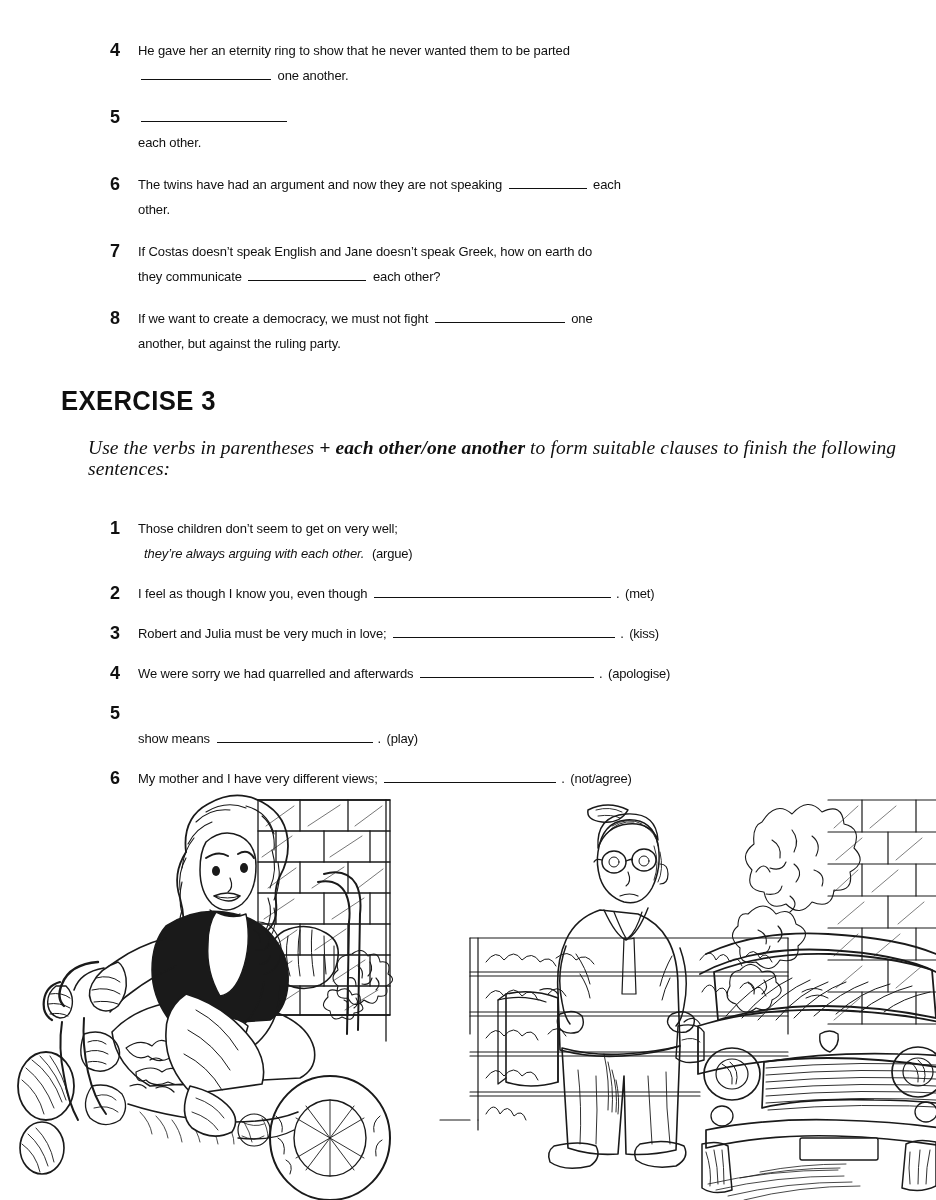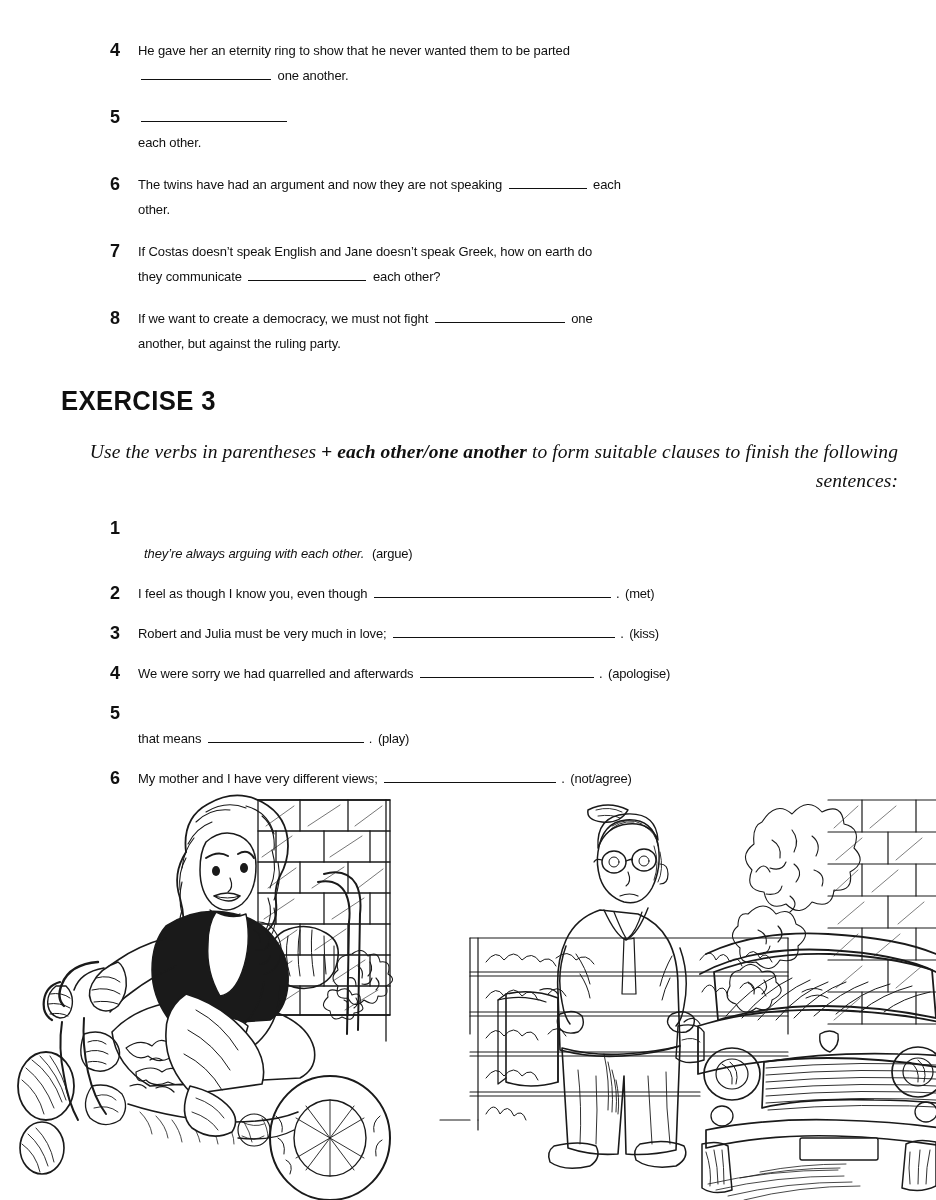--- a/index.html
+++ b/index.html
@@ -75,23 +75,22 @@
 
   
   .instruction {
     position: absolute;
     left: 88px;
     top: 437px;
     width: 810px;
     font-family: "Liberation Serif", serif;
     font-style: italic;
     font-size: 19.5px;
-    line-height: 29px;
+    line-height: 21px;
     letter-spacing: 0.1px;
-    text-align: right;
   }
   .instruction b {
     font-weight: bold;
     font-style: italic;
   }
 
   
   .qlist3 {
     position: absolute;
     left: 110px;
@@ -182,21 +181,21 @@
 
   <div class="instruction">
     <span>Use the verbs in parentheses </span><b>+ each other/one another</b><span> to form suitable clauses to finish the following sentences:</span>
   </div>
 
   <div class="qlist3">
 
     <div class="qitem">
       <div class="qnum">1</div>
       <div class="qtext">
-        <br>
+        <span>Those children don’t seem to get on very well;</span><br>
         <span class="answer">they’re always arguing with each other.</span>
         <span class="verb">(argue)</span>
       </div>
     </div>
 
     <div class="qitem">
       <div class="qnum">2</div>
       <div class="qtext">
         <span>I feel as though I know you, even though</span>
         <span class="blank" style="width:237px"></span><span class="dot">.</span>
@@ -219,21 +218,21 @@
         <span>We were sorry we had quarrelled and afterwards</span>
         <span class="blank" style="width:174px"></span><span class="dot">.</span>
         <span class="verb">(apologise)</span>
       </div>
     </div>
 
     <div class="qitem">
       <div class="qnum">5</div>
       <div class="qtext">
         <br>
-        <span>that means</span>
+        <span>show means</span>
         <span class="blank" style="width:156px"></span><span class="dot">.</span>
         <span class="verb">(play)</span>
       </div>
     </div>
 
     <div class="qitem">
       <div class="qnum">6</div>
       <div class="qtext">
         <span>My mother and I have very different views;</span>
         <span class="blank" style="width:172px"></span><span class="dot">.</span>

